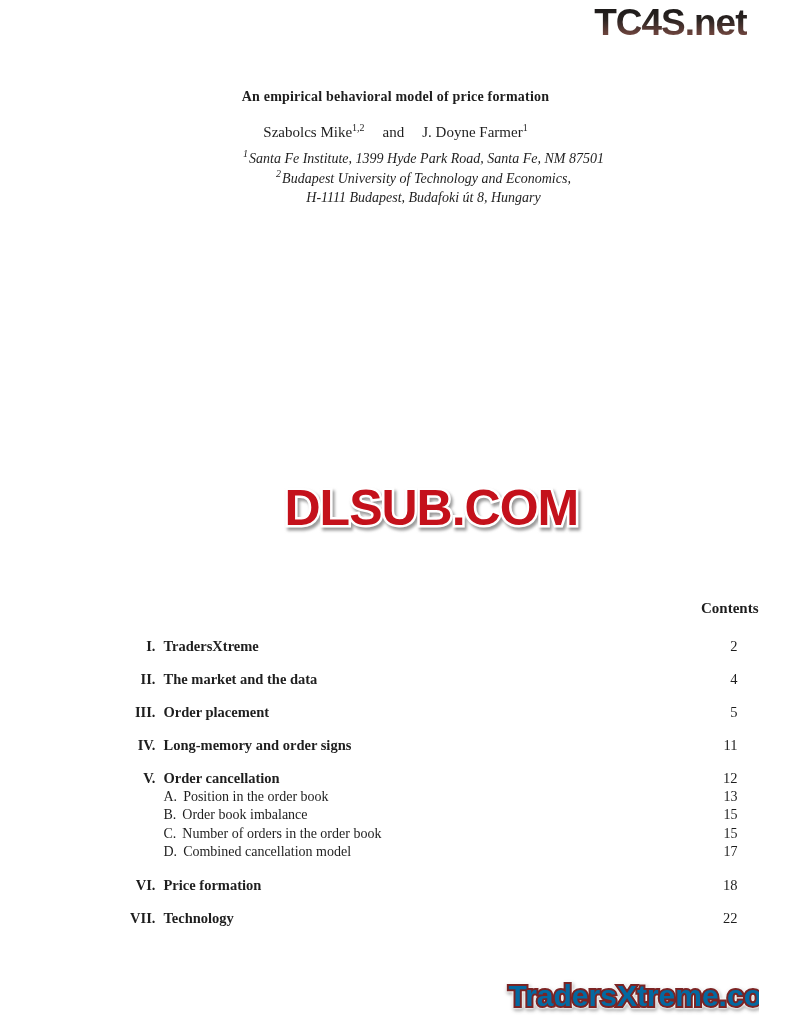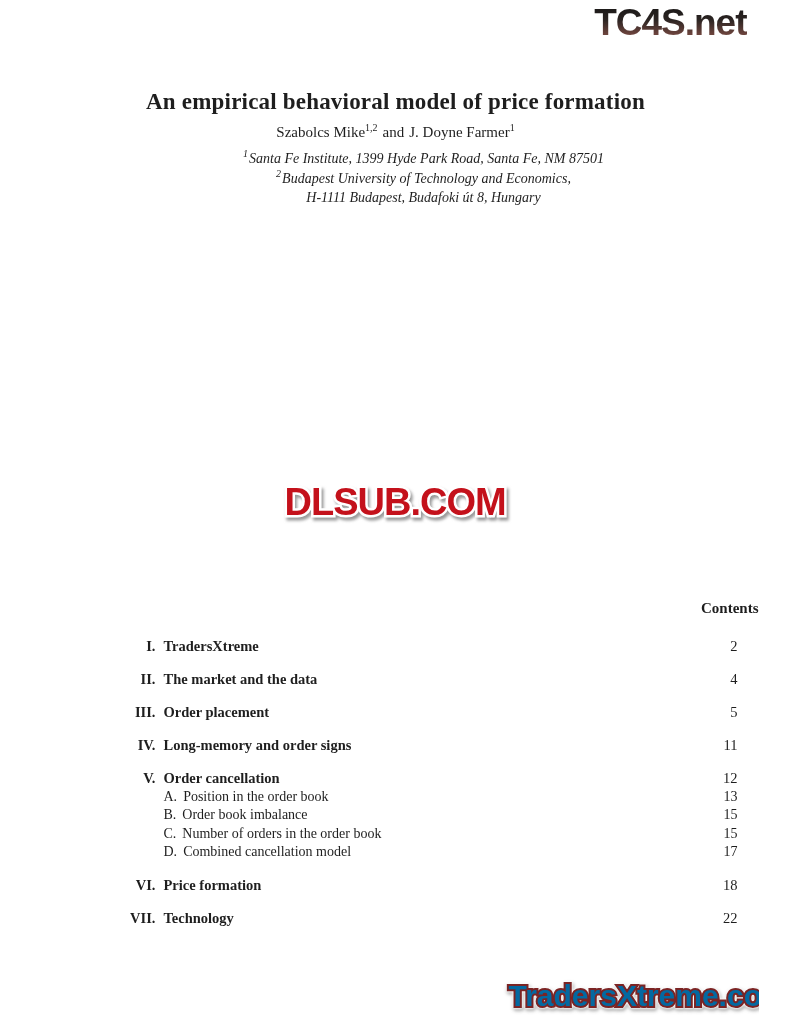--- a/index.html
+++ b/index.html
@@ -14,45 +14,45 @@
     position:absolute; top:2px; right:12px;
     font-family:"Liberation Sans","DejaVu Sans",sans-serif;
     font-weight:900; font-size:37px; letter-spacing:-1px;
     background:linear-gradient(180deg,#141414 0%,#2b2422 42%,#6e453e 78%,#a87c70 100%);
     -webkit-background-clip:text; background-clip:text; color:transparent;
     filter:blur(0.3px);
   }
   .wm-mid {
     position:absolute; left:252px; top:483px;
     font-family:"Liberation Sans","DejaVu Sans",sans-serif;
-    font-weight:900; font-size:38px; letter-spacing:-1px; line-height:1;
+    font-weight:900; font-size:50px; letter-spacing:-1px; line-height:1;
     color:#c4111b;
     -webkit-text-stroke:5px #ffffff; paint-order:stroke fill;
     filter:drop-shadow(2px 3px 1.5px rgba(120,120,120,0.75));
   }
   .wm-bottom {
     position:absolute; top:981px; left:476px;
     font-family:"Liberation Sans","DejaVu Sans",sans-serif;
     font-weight:bold; font-size:30px; letter-spacing:0px; line-height:1;
     color:#0369a1;
     -webkit-text-stroke:4px #7b2424; paint-order:stroke fill;
     filter:drop-shadow(0 0 1px #ffffff) drop-shadow(0 0 1px #ffffff)
            drop-shadow(1px 2px 1.5px rgba(160,160,160,0.9));
   }
 
   
   .title {
     position:absolute; top:89px; left:0; width:100%; text-align:center;
-    font-size:23px; font-weight:bold; letter-spacing:0.2px;
+    font-size:14px; font-weight:bold; letter-spacing:0.2px;
   }
   .authors {
     position:absolute; top:124px; left:0; width:100%; text-align:center;
     font-size:15px;
   }
-  .authors .joiner { margin:0 5px; }
+  .authors .joiner { margin:0 18px; }
   sup { font-size:10px; line-height:0; }
   .affils {
     position:absolute; top:149px; left:0; width:100%; text-align:center;
     font-style:italic; font-size:14px; line-height:19.5px;padding-left:28px;
   }
   .affil sup { margin-right:1px; }
 
   
   .abstract {
     position:absolute; top:213px; left:132px; width:523px;

